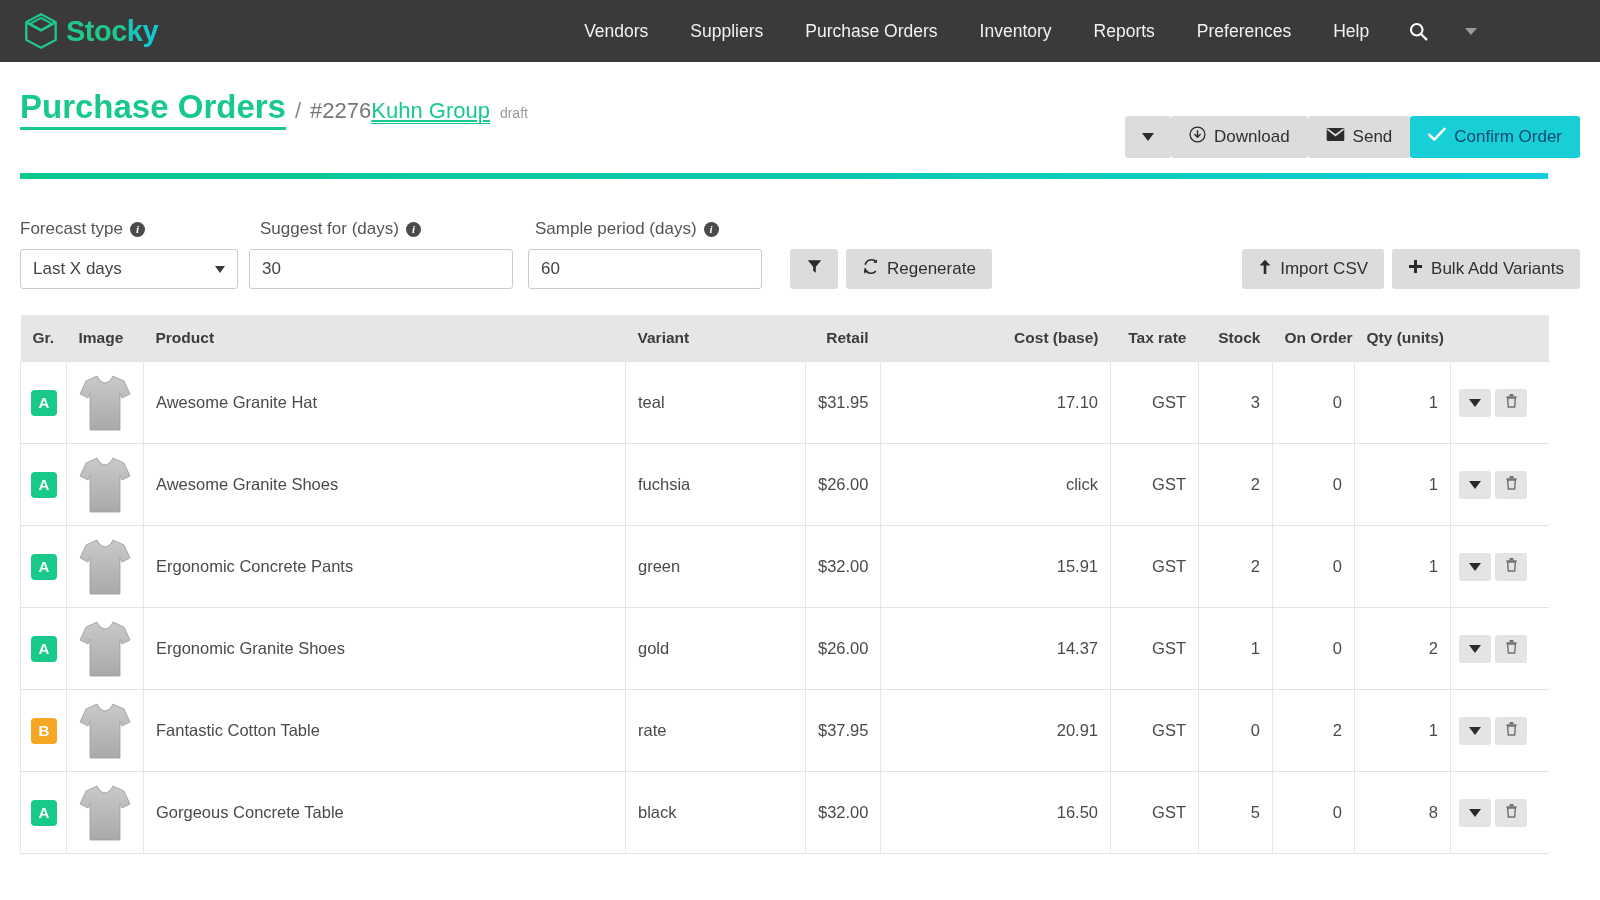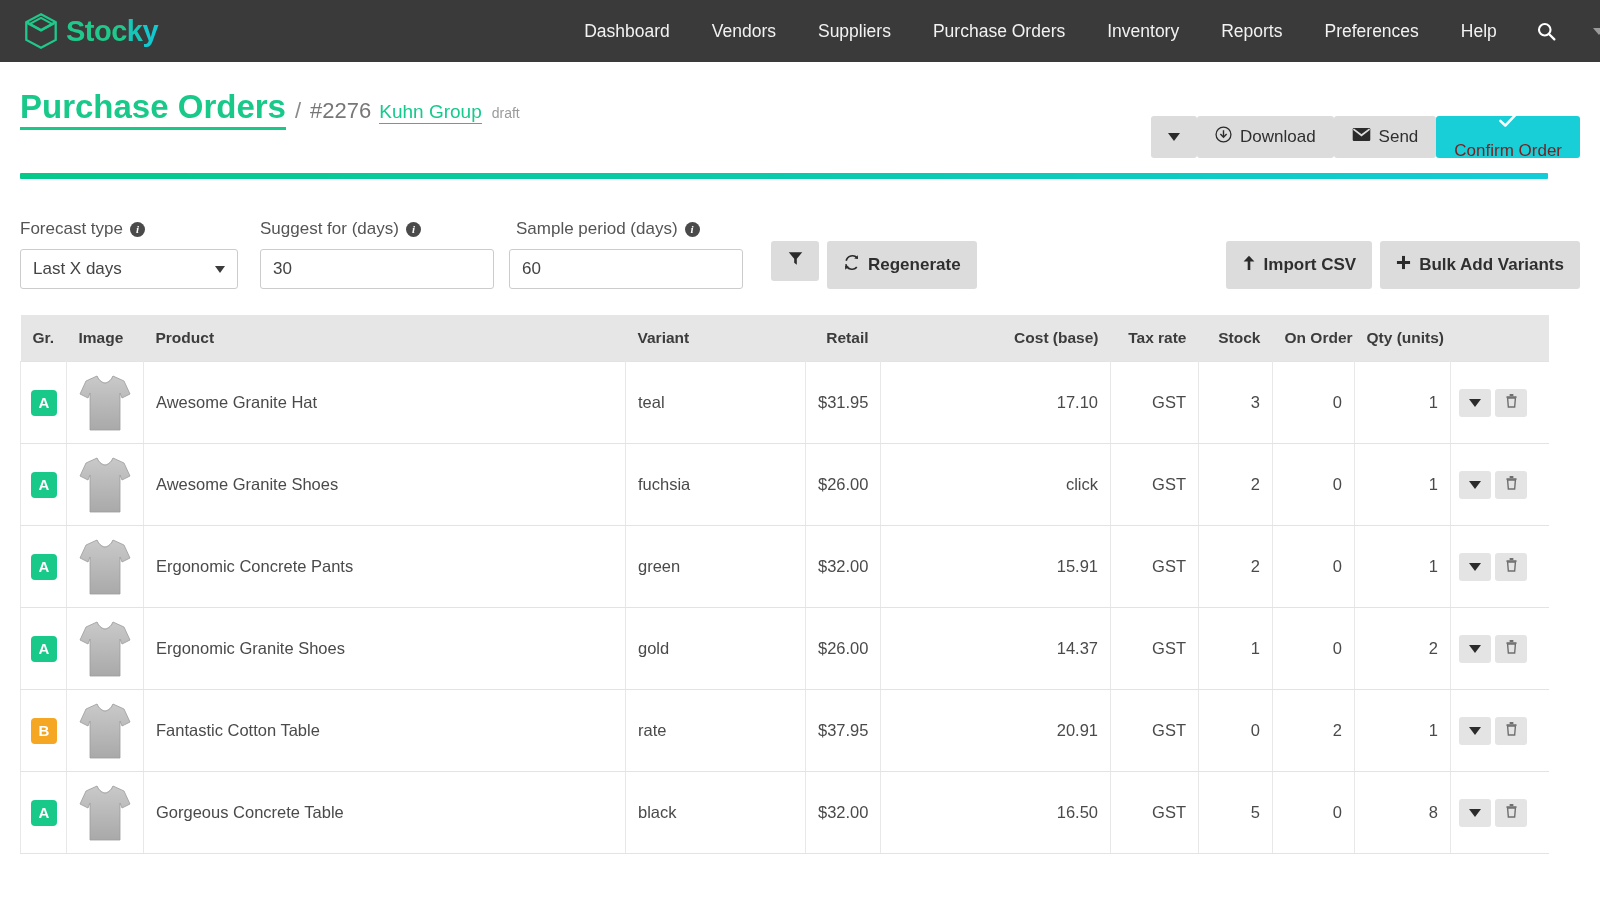--- a/index.html
+++ b/index.html
@@ -68,44 +68,44 @@
   }
   .title-main {
     font-size: 33px; font-weight: bold; color: #18c98a;
     border-bottom: 3px solid #18c98a;
     padding-bottom: 2px;
     line-height: 1.05;
   }
   .title-sep { font-size: 22px; color: #8a8a8a; margin: 0 9px; }
   .title-num { font-size: 22px; color: #777; }
   .title-vendor {
-    font-size: 19px; color: #16c98c;
+    font-size: 22px; color: #16c98c;
     border-bottom: 1.5px solid #16c98c;
-    margin-left: 8px;
     line-height: 1.15;
+    text-decoration: underline;
   }
   .title-status { font-size: 14px; color: #9b9b9b; margin-left: 10px; }
 
   .head-actions {
     position: absolute; right: 20px; top: 96px;
     display: flex; align-items: stretch; gap: 0;
     transform: translateY(-100%);
   }
   .btn {
     border: none;
     font-family: "Liberation Sans", sans-serif;
     font-size: 17px;
     border-radius: 3px;
     cursor: pointer;
     display: flex; align-items: center; justify-content: center;
     gap: 8px;
     white-space: nowrap;
   }
   .btn-grey { background: #dcdcdc; color: #2f2f2f; }
-  .btn-teal { background: #18cfd8; color: #7f1d1d; flex-direction: column; }
+  .btn-teal { background: #18cfd8; color: #0c4a6e; }
   .btn-lg { height: 42px; padding: 0 18px; }
   .btn-caret-only { width: 46px; padding: 0; }
   .caret-dn {
     width: 0; height: 0;
     border-left: 6px solid transparent;
     border-right: 6px solid transparent;
     border-top: 8px solid #2b2b2b;
   }
 
   .progress-bar {
@@ -150,26 +150,26 @@
   .sel {
     width: 218px;
     justify-content: space-between;
   }
   .sel .caret-sm {
     width: 0; height: 0;
     border-left: 5px solid transparent;
     border-right: 5px solid transparent;
     border-top: 7px solid #3b3b3b;
   }
-  .inp-days { width: 234px; margin-left: 22px; }
+  .inp-days { width: 264px; margin-left: 11px; }
   .inp-sample { width: 234px; margin-left: 15px; }
 
   .ctl-btns { display: flex; gap: 8px; margin-left: 28px; }
   .btn-sq { width: 48px; height: 40px; }
-  .btn-md { height: 48px; padding: 0 16px; font-size: 17px; font-weight: bold; }
+  .btn-md { height: 40px; padding: 0 16px; font-size: 17px; }
   .right-btns {
     position: absolute; right: 20px; bottom: 0;
     display: flex; gap: 8px; align-items: center;
   }
 
   
   .table-wrap { padding: 0 20px; margin-top: 26px; }
   table { border-collapse: collapse; width: 1528px; table-layout: fixed; }
   thead th {
     background: #e6e6e6;
@@ -243,21 +243,20 @@
       <svg class="brand-logo" viewBox="0 0 40 40">
         <path d="M20 4 L34 11.5 L34 28.5 L20 36 L6 28.5 L6 11.5 Z" fill="none" stroke="#20c98b" stroke-width="2.2"></path>
         <path d="M6 11.5 L20 19 L34 11.5" fill="none" stroke="#20c98b" stroke-width="2.2"></path>
         <path d="M9 13.5 L20 7.5 L31 13.5 L20 19.5 Z" fill="none" stroke="#20c98b" stroke-width="2"></path>
       </svg>
     </span>
     <span class="brand-name"><span class="s1">Stoc</span><span class="s2">k</span><span class="s3">y</span></span>
   </div>
 
   <div class="navlinks">
-    <a class="navlink" href="#">Dashboard</a>
     <a class="navlink" href="#">Vendors</a>
     <a class="navlink" href="#">Suppliers</a>
     <a class="navlink" href="#">Purchase Orders</a>
     <a class="navlink" href="#">Inventory</a>
     <a class="navlink" href="#">Reports</a>
     <a class="navlink" href="#">Preferences</a>
     <a class="navlink" href="#">Help</a>
     <div class="nav-icon-btn">
       <svg width="21" height="21" viewBox="0 0 24 24">
         <circle cx="10" cy="10" r="6.6" fill="none" stroke="#ffffff" stroke-width="2.4"></circle>

